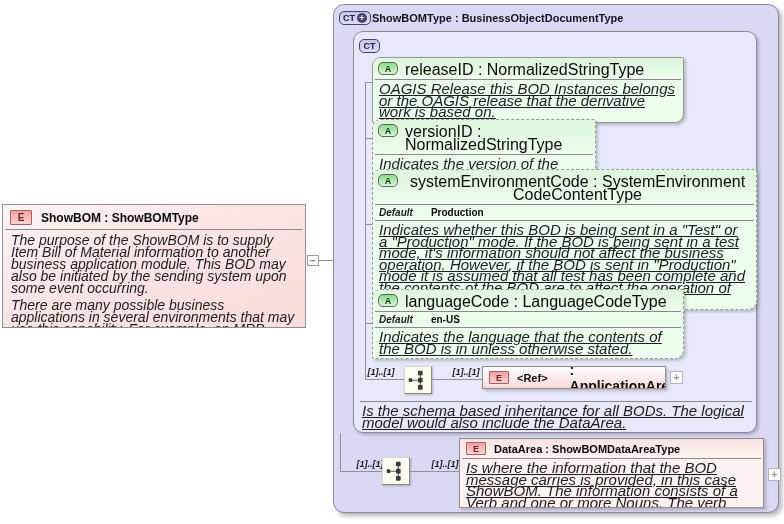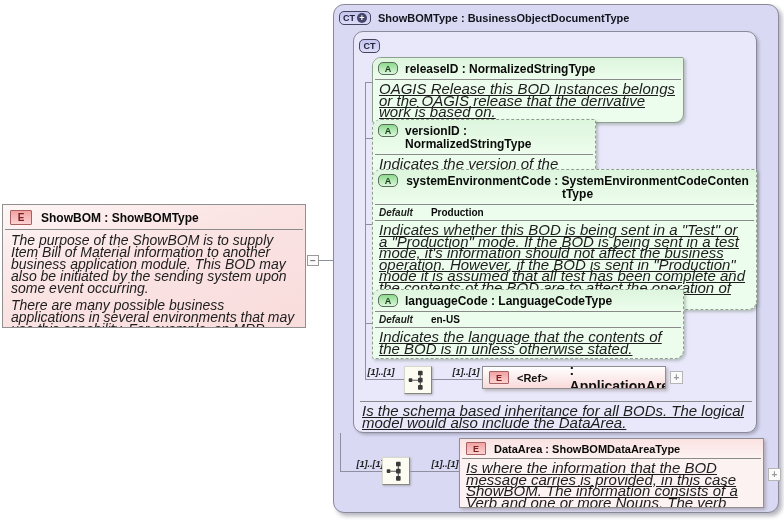--- a/index.html
+++ b/index.html
@@ -17,21 +17,21 @@
   .ct-outer {
     left:333px; top:4px; width:446px; height:509px;
     background:#d9d9f3; border:1px solid #8a8a9a; border-radius:11px;
     box-shadow:3px 3px 4px rgba(90,90,110,0.45);
   }
   .ct-inner {
     left:19px; top:26px; width:404px; height:402px;
     background:#e8e8fa; border:1px solid #8a8a9a; border-radius:10px;
     box-shadow:2px 2px 3px rgba(90,90,110,0.35);
   }
-  .ct-head { position:absolute; display:flex; align-items:center; gap:7px; }
+  .ct-head { position:absolute; display:flex; align-items:center; gap:1px; }
   .ct-title { font-size:11px; font-weight:bold; color:#14141e; white-space:nowrap; }
 
   
   .icon-ct {
     display:inline-flex; align-items:center; justify-content:center;
     min-width:21px; height:14px; padding:0 3px;
     background:linear-gradient(180deg,#c4c4ee,#dcdcf8);
     border:1px solid #44445e; border-radius:5px;
     font-size:9px; font-weight:bold; color:#22223c;
   }
@@ -63,21 +63,21 @@
     background:#edfded; border:1px solid #8f9f8f;
     border-radius:9px 2px 9px 2px;
     box-shadow:2px 2px 3px rgba(90,110,90,0.35);
     overflow:hidden;
   }
   .attr-box.dashed { border-style:dashed; }
   .attr-head {
     display:flex; align-items:flex-start; gap:7px; padding:4px 6px 3px 5px;
     background:linear-gradient(180deg,#ddf5dd,#edfded);
   }
-  .attr-title { font-size:12px; font-weight:bold; color:#0a0a0a; line-height:13px; padding-top:1px; }
+  .attr-title { font-size:16px; font-weight:normal; color:#0a0a0a; line-height:13px; padding-top:1px; }
   .attr-title.center { flex:1; text-align:center; word-break:break-all; }
   .sep { height:1px; background:#8a8a8a; margin:0 2px; }
   .attr-desc, .elem-desc, .annot {
     font-style:italic; font-size:15px; line-height:11.5px; color:#1d1d1d;
     padding:3px 6px 4px 6px;
     text-decoration:underline;
   }
   .default-row { display:flex; align-items:center; padding:2px 6px; font-size:10px; }
   .def-label { font-style:italic; font-weight:bold; color:#1d1d1d; }
   .def-value { font-weight:bold; margin-left:18px; color:#0a0a0a; }

